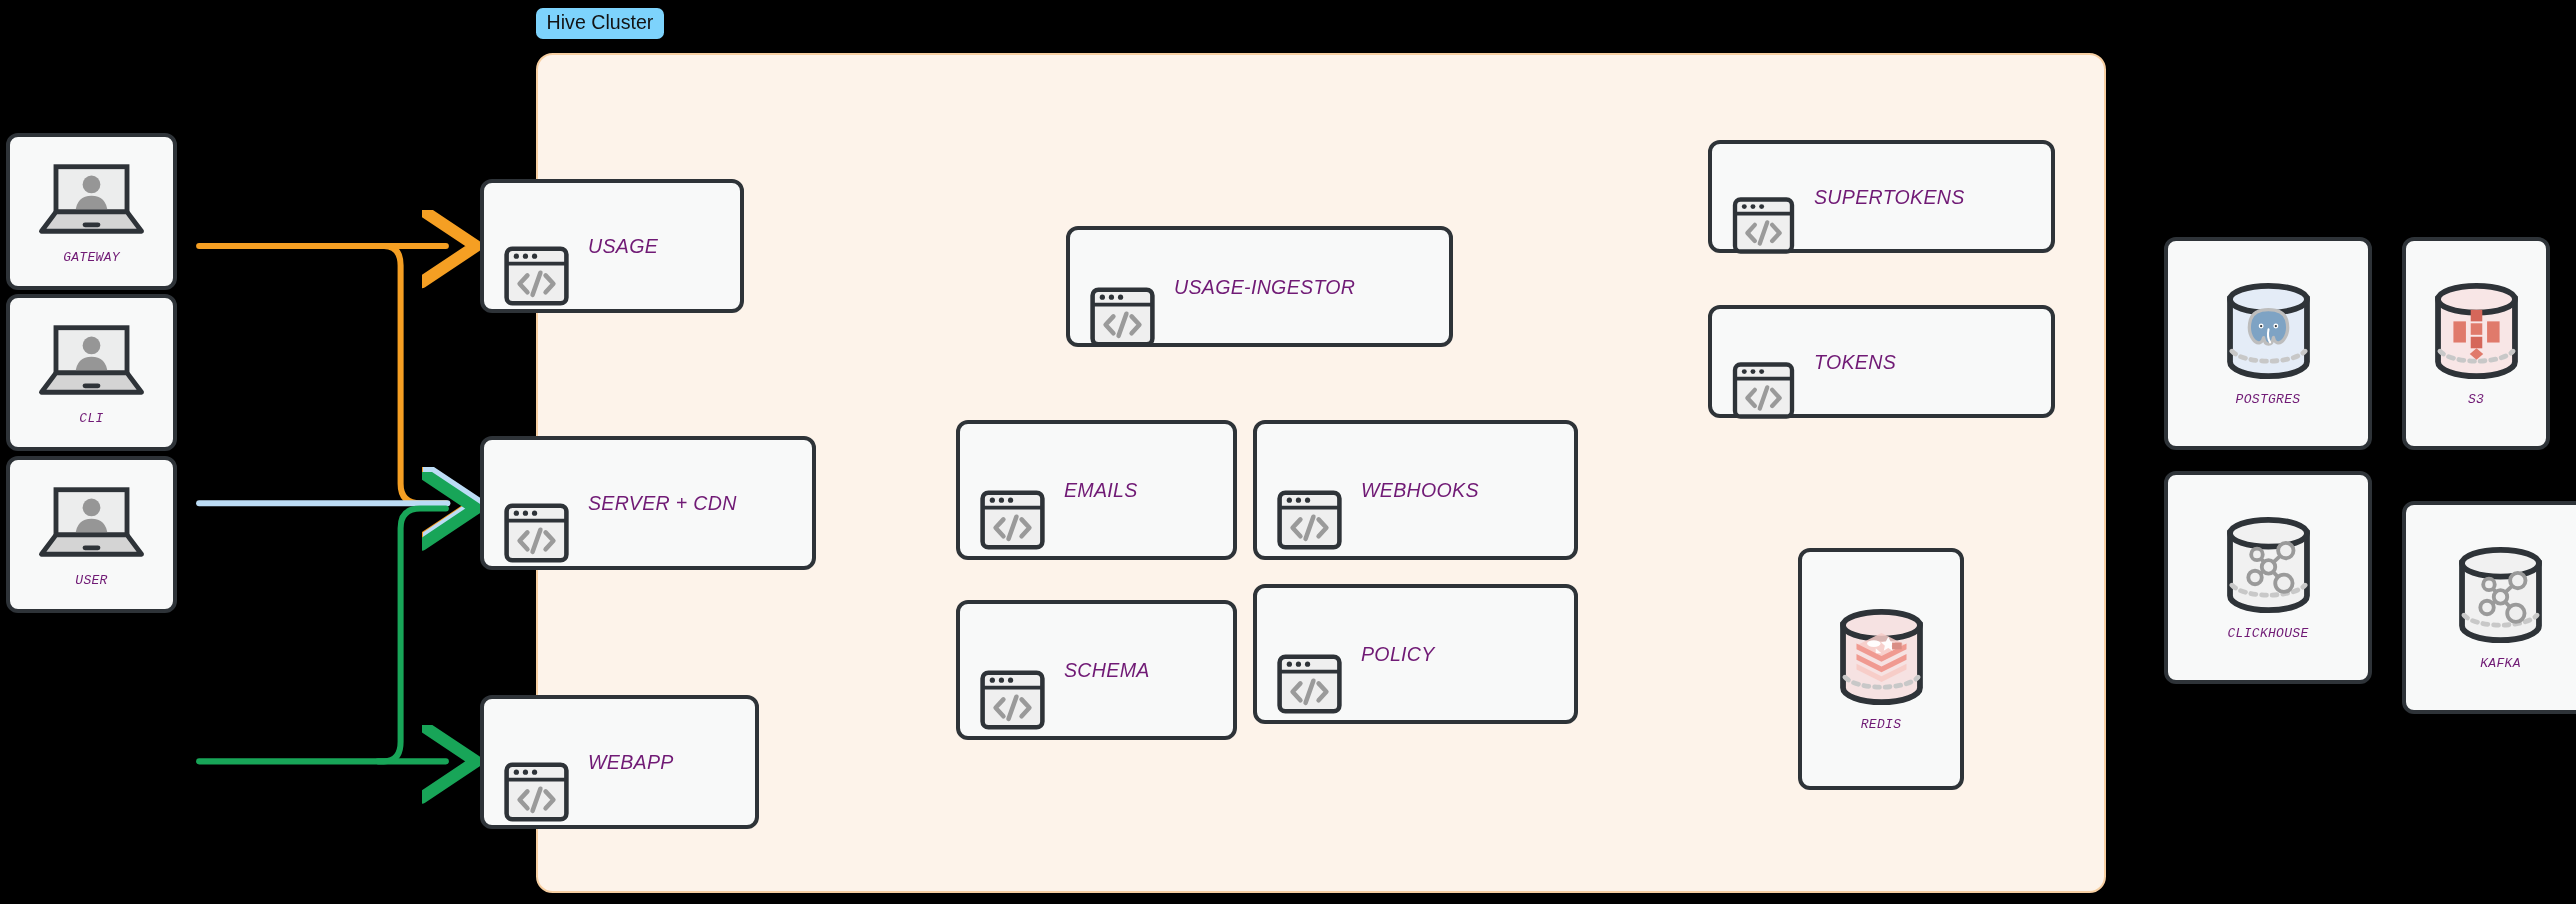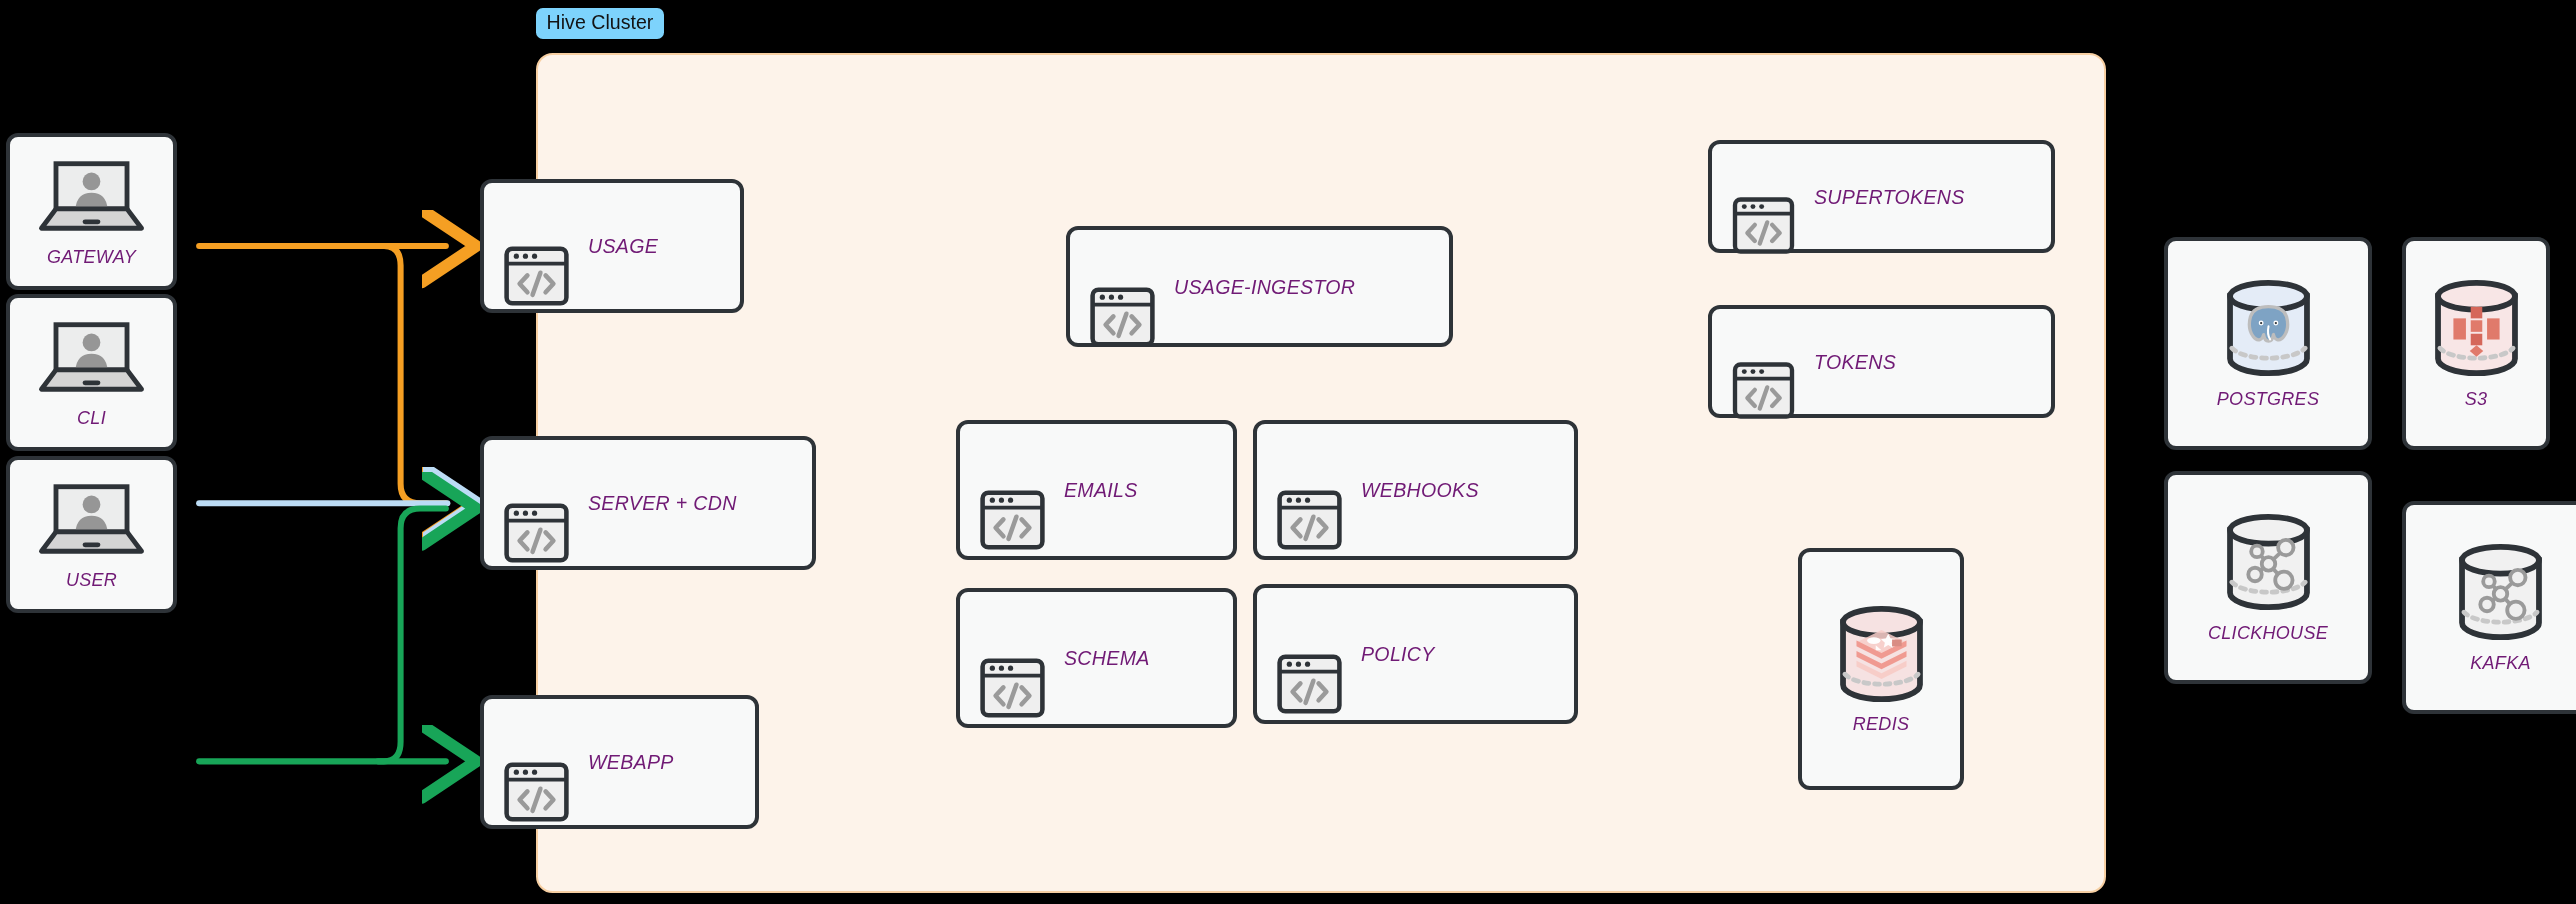--- a/index.html
+++ b/index.html
@@ -27,21 +27,21 @@
   }
   .node .lbl{
     position:absolute;color:#701a75;font-style:italic;
     white-space:nowrap;letter-spacing:0.3px;
   }
 
   
   .svc .lbl{font-size:19.6px;}
   
   .stack{display:flex;flex-direction:column;align-items:center;justify-content:center;}
-  .stack .lbl{position:static;font-size:18px;margin-top:10.6px;}
+  .stack .lbl{position:static;font-size:13px;margin-top:10.6px;font-family:Liberation Mono, monospace;}
 
   
   .codewin{position:absolute;}
   .codewin svg{display:block;}
 
   
   .laptop svg{display:block;}
 
   
   .dbicon svg{display:block;}
@@ -216,21 +216,21 @@
     <circle cx="33" cy="15.5" r="4" fill="#2e3338"></circle>
     <circle cx="47" cy="15.5" r="4" fill="#2e3338"></circle>
     <path d="M36 45 L24 58 L36 71" fill="none" stroke="#9a9a9a" stroke-width="7" stroke-linecap="round" stroke-linejoin="round"></path>
     <path d="M64 45 L76 58 L64 71" fill="none" stroke="#9a9a9a" stroke-width="7" stroke-linecap="round" stroke-linejoin="round"></path>
     <path d="M56 41 L44 75" fill="none" stroke="#9a9a9a" stroke-width="7" stroke-linecap="round"></path>
   </svg>
           </span>
         </span>
      <span class="lbl" style="left:104px;top:50%;transform:translateY(-50%);">WEBHOOKS</span>
       </div>
-      <div class="node svc" style="left: 956px; top: 588px; width: 281px; height: 140px;">
+      <div class="node svc" style="left: 956px; top: 600px; width: 281px; height: 140px;">
         <span style="position:absolute;left:19.6px;top:50%;transform:translateY(-50%);">
        <span class="codewin">
   <svg width="65" height="60" viewBox="0 0 100 92">
     <rect x="4" y="4" width="92" height="84" rx="9" ry="9" fill="#efefef" stroke="#2e3338" stroke-width="7"></rect>
     <line x1="4" y1="27" x2="96" y2="27" stroke="#2e3338" stroke-width="6"></line>
     <circle cx="19" cy="15.5" r="4" fill="#2e3338"></circle>
     <circle cx="33" cy="15.5" r="4" fill="#2e3338"></circle>
     <circle cx="47" cy="15.5" r="4" fill="#2e3338"></circle>
     <path d="M36 45 L24 58 L36 71" fill="none" stroke="#9a9a9a" stroke-width="7" stroke-linecap="round" stroke-linejoin="round"></path>
     <path d="M64 45 L76 58 L64 71" fill="none" stroke="#9a9a9a" stroke-width="7" stroke-linecap="round" stroke-linejoin="round"></path>

